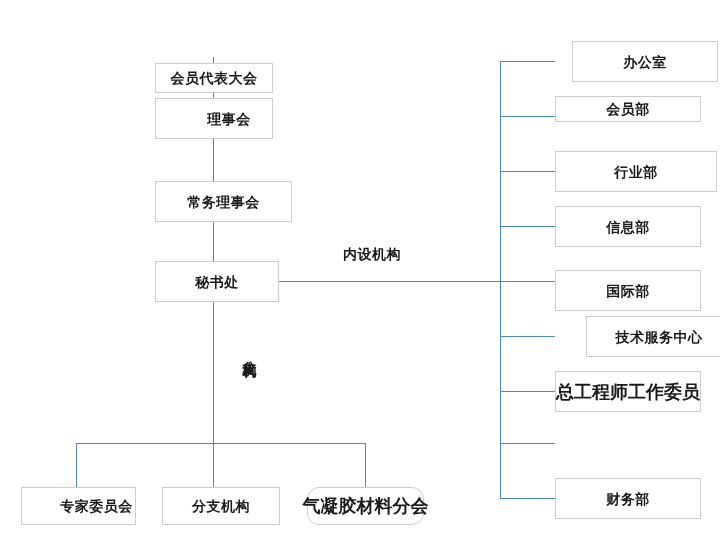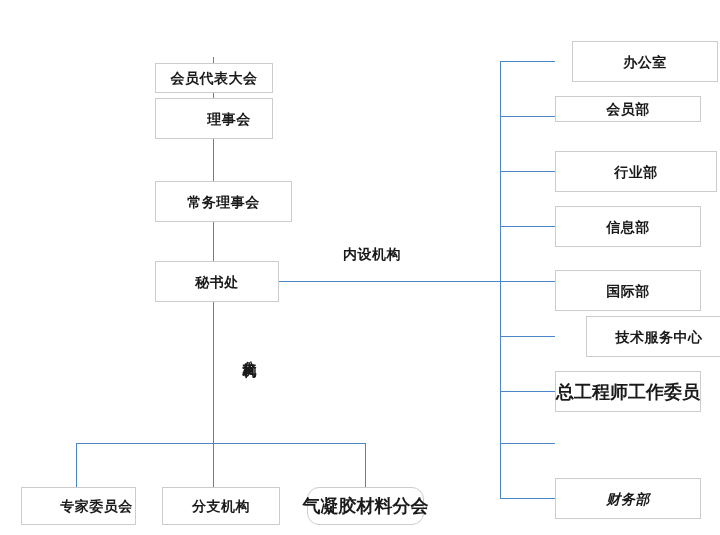--- a/index.html
+++ b/index.html
@@ -101,19 +101,19 @@
   <div class="free-label" style="left:343px; top:246px;">内设机构</div>
   <div class="free-label vertical" style="left:243px; top:350px;">分支机构</div>
 
   <div class="node-box" style="left:572px; top:41px; width:146px; height:41px;">办公室</div>
   <div class="node-box" style="left:555px; top:96px; width:146px; height:26px;">会员部</div>
   <div class="node-box" style="left:555px; top:151px; width:162px; height:41px;">行业部</div>
   <div class="node-box" style="left:555px; top:206px; width:146px; height:41px;">信息部</div>
   <div class="node-box" style="left:555px; top:270px; width:146px; height:41px;">国际部</div>
   <div class="node-box" style="left:586px; top:316px; width:146px; height:41px;">技术服务中心</div>
   <div class="node-box compact" style="left:555px; top:371px; width:146px; height:41px;">总工程师工作委员</div>
-  <div class="node-box" style="left:555px; top:478px; width:146px; height:41px;font-style:italic;">财务部</div>
+  <div class="node-box" style="left:555px; top:478px; width:146px; height:41px;">财务部</div>
 
   <div class="node-box" style="left:21px; top:487px; width:115px; height:38px;padding-left:36px;">专家委员会</div>
   <div class="node-box" style="left:162px; top:487px; width:118px; height:38px;">分支机构</div>
   <div class="node-box compact" style="left:307px; top:487px; width:117px; height:38px;border-radius:12px;">气凝胶材料分会</div>
 
 </div>
 
 </body></html>

